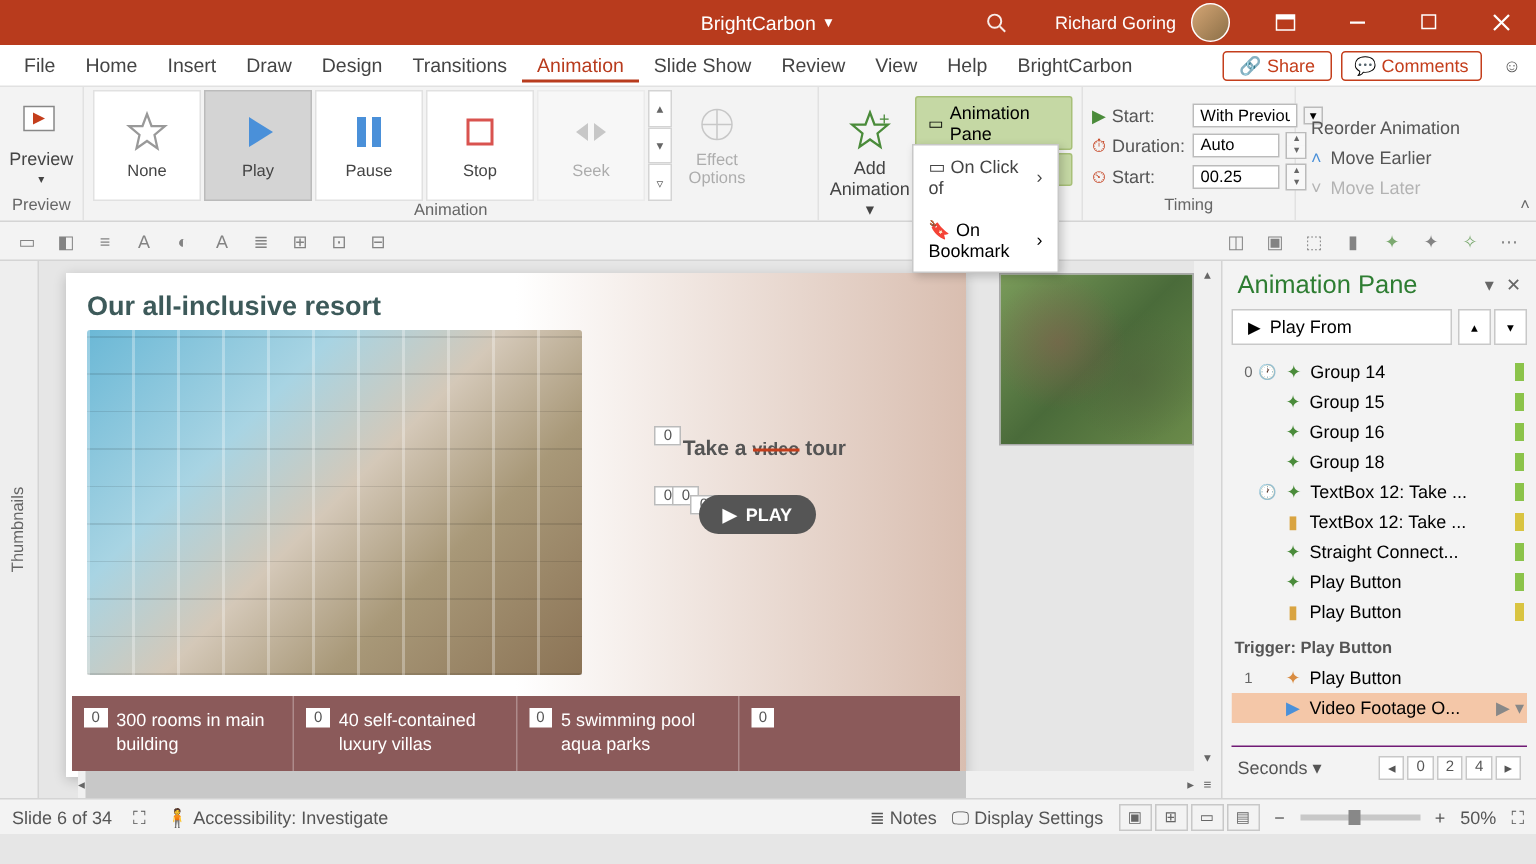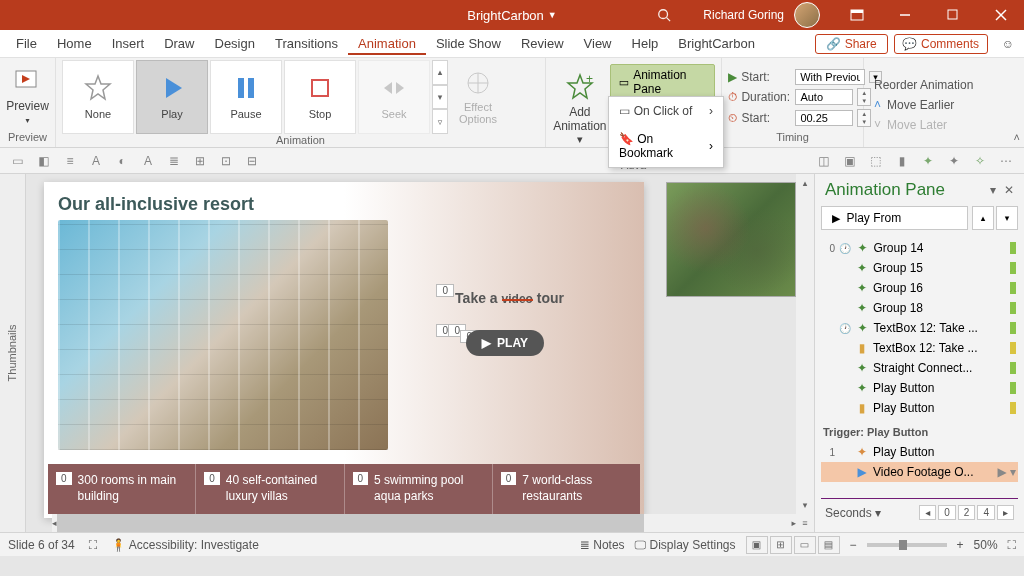--- a/index.html
+++ b/index.html
@@ -30,21 +30,21 @@
 .anim-gallery{display:flex;gap:2px}
 .anim-item{width:72px;height:74px;border:1px solid transparent;display:flex;flex-direction:column;align-items:center;justify-content:center;gap:6px;cursor:pointer;background:#fff;border:1px solid #e1e1e1}
 .anim-item.selected{background:#d4d4d4;border-color:#bbb}
 .anim-item .shape{width:28px;height:28px}
 .anim-item .albl{font-size:11px;color:#444}
 .gallery-more{width:16px;display:flex;flex-direction:column}
 .gallery-more div{flex:1;border:1px solid #d4d4d4;display:flex;align-items:center;justify-content:center;font-size:9px;color:#666;background:#fff}
 .adv-group{display:flex;flex-direction:column;gap:2px;padding-top:4px}
 .pill-btn{display:flex;align-items:center;gap:4px;padding:3px 8px;font-size:11px;cursor:pointer;border:1px solid transparent;border-radius:2px}
 .pill-btn.highlighted{background:#c5d8a4;border-color:#a8c078}
-.trigger-dd{position:absolute;top:96px;left:608px;background:#fff;border:1px solid #c8c8c8;box-shadow:2px 2px 6px rgba(0,0,0,.2);width:116px;z-index:100}
+.trigger-dd{position:absolute;top:96px;left:608px;background:#fff;border:1px solid #c8c8c8;box-shadow:2px 2px 6px rgba(0,0,0,.2);width:98px;z-index:100}
 .trigger-item{display:flex;align-items:center;justify-content:space-between;padding:7px 10px;font-size:12px;color:#444;cursor:pointer}
 .trigger-item.disabled{color:#000000}
 .timing-group{display:flex;flex-direction:column;gap:3px;padding-top:4px;font-size:11px}
 .timing-row{display:flex;align-items:center;gap:4px}
 .timing-row label{width:50px;color:#555}
 .timing-input{border:1px solid #bbb;padding:1px 4px;width:58px;background:#fff;font-size:11px}
 .spin{display:flex;flex-direction:column;border:1px solid #bbb;width:14px}
 .spin div{height:8px;font-size:7px;text-align:center;color:#666;background:#f8f8f8;line-height:8px}
 .reorder-group{display:flex;flex-direction:column;gap:2px;padding-top:4px;font-size:11px;color:#555}
 .reorder-item{padding:2px 4px;display:flex;align-items:center;gap:6px}
@@ -363,21 +363,20 @@
         <div class="fact">
             <span class="fact-num">0</span>
             <span>40 self-contained luxury villas</span>
           </div>
         <div class="fact">
             <span class="fact-num">0</span>
             <span>5 swimming pool aqua parks</span>
           </div>
         <div class="fact" style="border:none">
             <span class="fact-num">0</span>
-            <span>7 world-class restaurants</span>
           </div>
       </div>
     </div>
     <div class="video-thumb"></div>
     <div class="vscroll">
       <div class="vscroll-btn">▴</div>
         <div style="flex:1"></div>
         <div class="vscroll-btn">▾</div>
         <div class="vscroll-btn">≡</div>
     </div>

